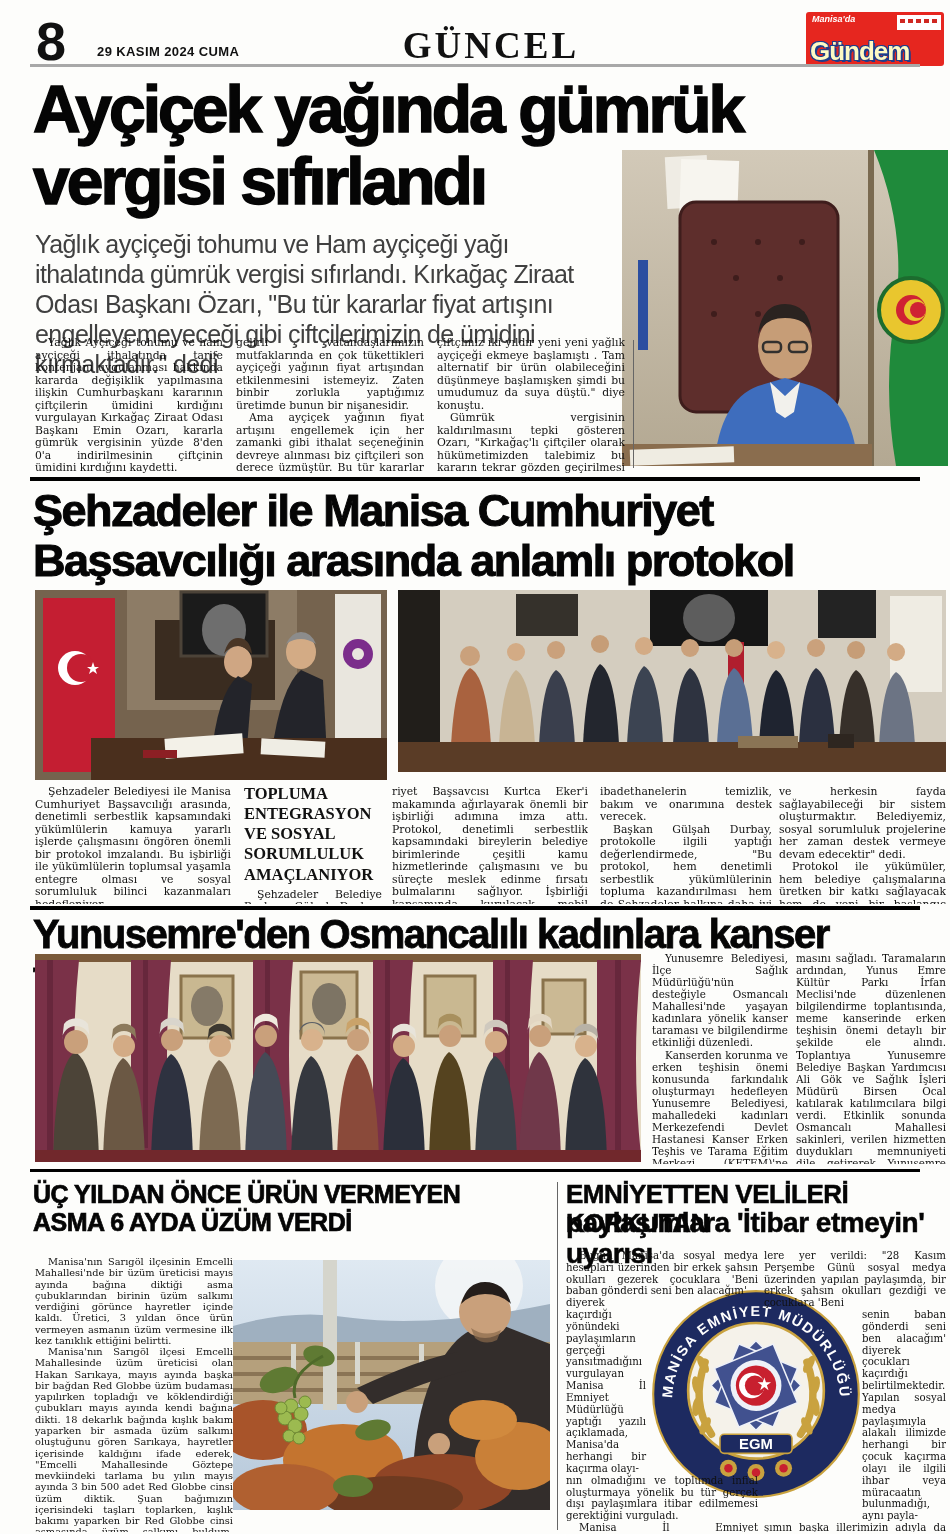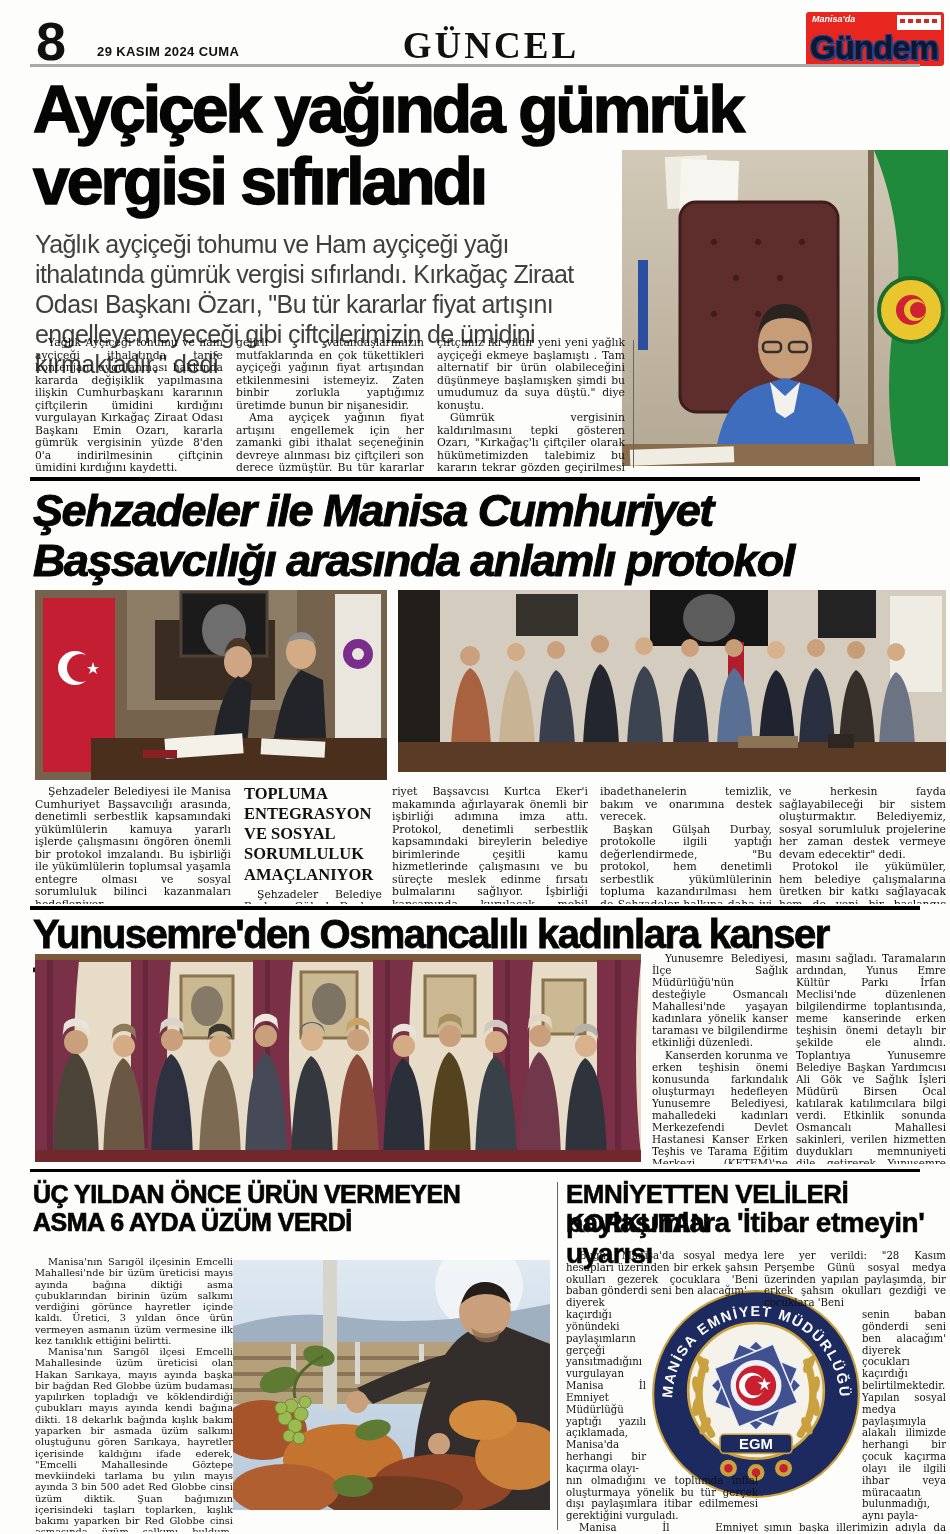--- a/index.html
+++ b/index.html
@@ -7,30 +7,30 @@
         font-family:"DejaVu Serif",serif;color:#111;}
   .abs{position:absolute;}
   
   .pagenum{font-family:"Liberation Sans",sans-serif;font-weight:bold;font-size:54px;line-height:1;}
   .date{font-family:"Liberation Sans",sans-serif;font-weight:bold;font-size:13px;letter-spacing:.4px;}
   .section{font-family:"Liberation Serif",serif;font-weight:bold;font-size:37px;letter-spacing:3px;text-align:center;width:100%;}
   .hline{background:#a8a8a8;height:3px;}
   .logo{background:#e6261f;border-radius:3px;overflow:hidden;}
   .logo-tag{position:absolute;top:2px;left:6px;color:#fff;font-family:"Liberation Sans",sans-serif;
             font-style:italic;font-weight:bold;font-size:9px;text-align:center;}
-  .logo-title{position:absolute;bottom:0px;left:4px;color:#0f172a;font-family:"Liberation Sans",sans-serif;
-            font-weight:bold;font-size:33px;letter-spacing:-1px;line-height:1.1;
+  .logo-title{position:absolute;bottom:0px;left:4px;color:#fef9c3;font-family:"Liberation Sans",sans-serif;
+            font-weight:bold;font-size:26px;letter-spacing:-1px;line-height:1.1;
             text-shadow:2px 2px 0 #1d3e8c,-1px -1px 0 #1d3e8c,1px -1px 0 #1d3e8c,-1px 1px 0 #1d3e8c;}
   .logo-box{position:absolute;top:3px;right:3px;width:44px;height:15px;background:#fff;}
   .logo-dashes{margin:4px 3px 0 3px;height:4px;
             background:repeating-linear-gradient(90deg,#d02822 0 5px,transparent 5px 8px);}
   
   .hl{font-family:"Liberation Sans",sans-serif;font-weight:bold;color:#050505;}
   .hl1{font-size:66px;line-height:1.09;letter-spacing:-3px;-webkit-text-stroke:1.5px #050505;}
-  .hl2{font-size:45px;line-height:1.12;letter-spacing:-1.5px;font-style:italic;-webkit-text-stroke:1px #050505;}
+  .hl2{font-size:45px;line-height:1.12;letter-spacing:-1.5px;-webkit-text-stroke:1px #050505;}
   .hl3{font-size:40px;line-height:1.05;letter-spacing:-1.5px;-webkit-text-stroke:.8px #050505;}
   .hl4{font-size:25px;line-height:1.12;letter-spacing:-.5px;-webkit-text-stroke:.7px #050505;}
   .hl5a{font-size:26px;line-height:1.1;letter-spacing:-.5px;-webkit-text-stroke:.5px #050505;}
   .hl5b{font-size:28px;line-height:1.1;letter-spacing:-.5px;-webkit-text-stroke:.5px #050505;}
   
   .lead{font-family:"Liberation Sans",sans-serif;font-size:25px;line-height:1.2;letter-spacing:-.6px;color:#404040;}
   
   .col{overflow:hidden;text-align:justify;}
   .col p{margin:0;}
   .col p.ind{text-indent:13px;}

